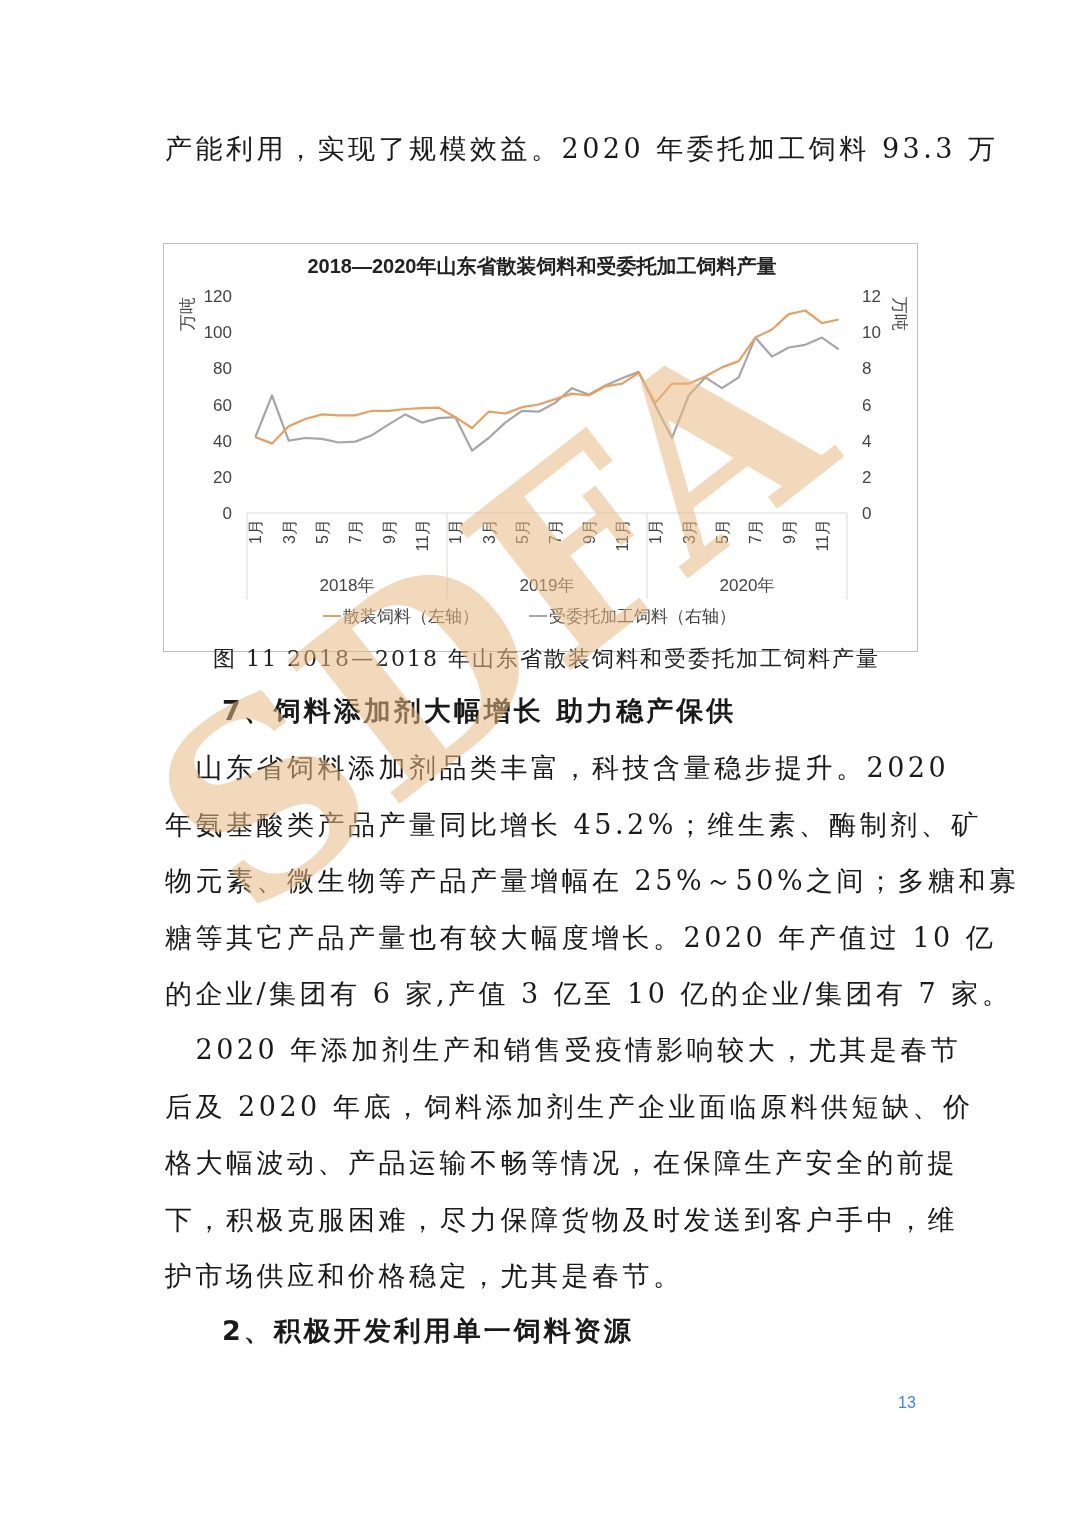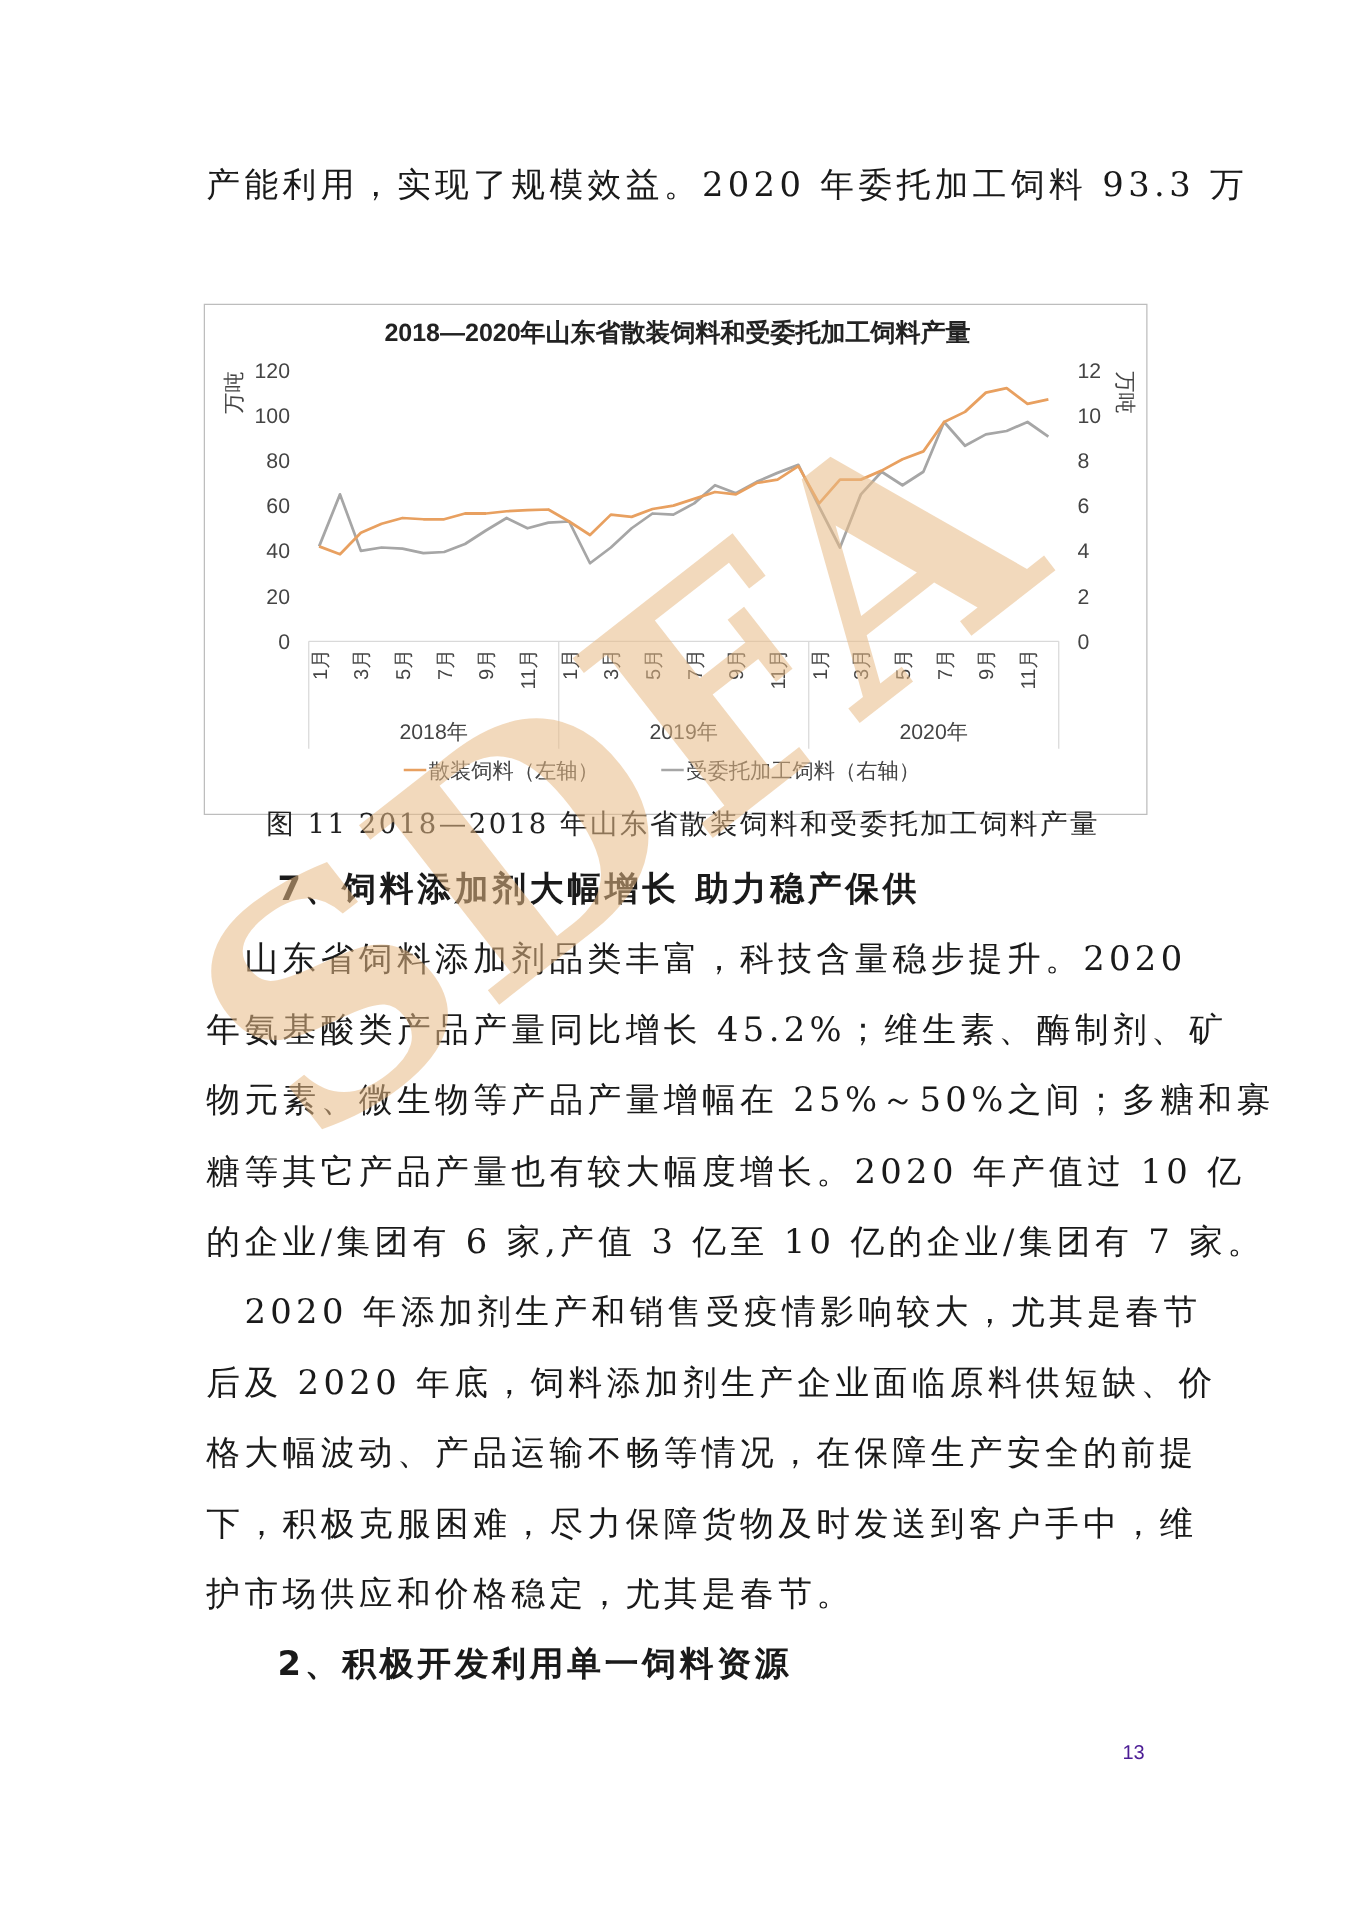--- a/index.html
+++ b/index.html
@@ -3,21 +3,21 @@
 <meta charset="utf-8">
 <style>
   html, body { margin:0; padding:0; background:#ffffff; }
   body { width:1080px; height:1527px; position:relative; overflow:hidden;
          font-family:"DejaVu Serif","Liberation Serif",serif; color:#1a1a1a; }
   .para { position:absolute; left:165px; width:752px; font-size:27px; letter-spacing:3.5px; line-height:56.5px; margin:0; }
   .line { display:block; white-space:nowrap; text-align:justify; text-align-last:justify; }
   .line.last { text-align-last:left; }
   .heading { position:absolute; left:222px; font-size:27px; letter-spacing:3px; font-family:"DejaVu Sans","Liberation Sans",sans-serif; margin:0; }
   .caption { position:absolute; left:213px; top:644px; font-size:22px; letter-spacing:2px; color:#222; margin:0; white-space:nowrap; }
-  .pagenum { position:absolute; left:898px; top:1394px; font-size:16px; color:#4c1d95; font-family:"Liberation Sans",sans-serif; }
+  .pagenum { position:absolute; left:898px; top:1394px; font-size:16px; color:#3b82f6; font-family:"Liberation Sans",sans-serif; }
   .chart-frame { position:absolute; left:163px; top:243px; width:755px; height:409px; border:1.5px solid #bdbdbd; box-sizing:border-box; }
   .chart-svg { position:absolute; left:0; top:0; }
   .watermark { position:absolute; left:0; top:0; pointer-events:none; }
 </style>
 </head>
 <body>
 
 <div class="para" style="top:121px;">
   <span class="line">产能利用，实现了规模效益。2020 年委托加工饲料 93.3 万</span>
 </div>

